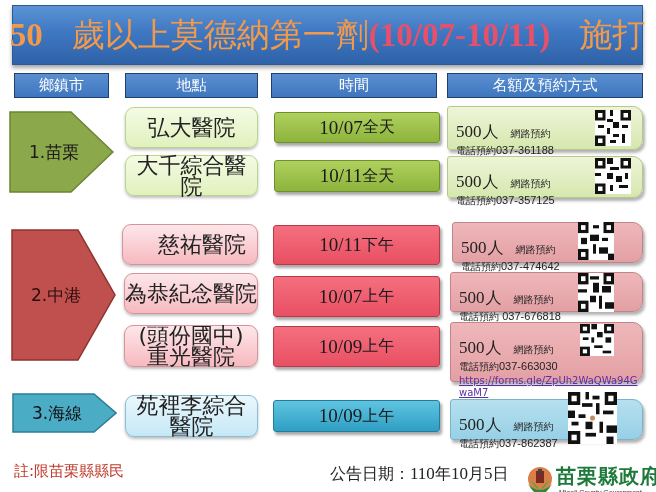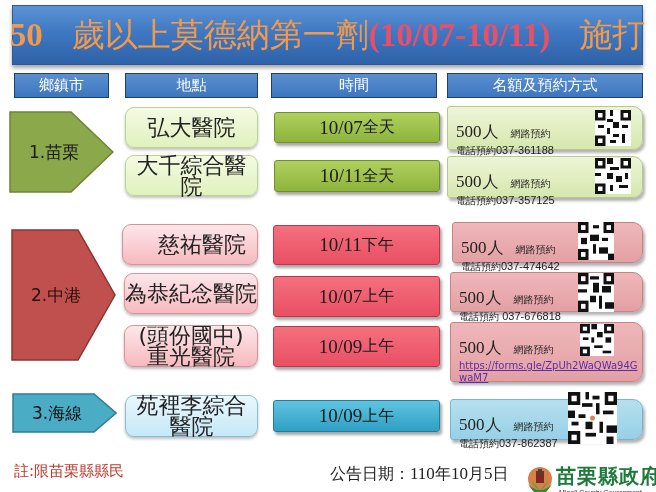--- a/index.html
+++ b/index.html
@@ -184,20 +184,21 @@
       <span class="online">網路預約</span>
     </div>
   <div class="phone"><span>電話預約 </span><span class="pnum">037-676818</span></div>
 </div>
 <div class="abs info red" style="left:450px;top:322px;width:193px;height:60px;">
   <div class="quota-line">
       <span class="quota">500</span>
       <span class="quota-unit">人</span>
       <span class="online">網路預約</span>
     </div>
+  <div class="phone"><span>電話預約</span><span class="pnum">037-663030</span></div>
   <div class="link">https://forms.gle/ZpUh2WaQWa94GwaM7</div>
 </div>
 
 <div class="abs region" style="left:12px;top:393px;width:105px;height:40px;color:#111;">
   <svg width="105" height="40">
       <polygon points="1,1 82,1 104,20 82,39 1,39" fill="#4bacc6" stroke="#2c7e96" stroke-width="1.5"></polygon>
     </svg>
   <span>3.海線</span>
 </div>
 

